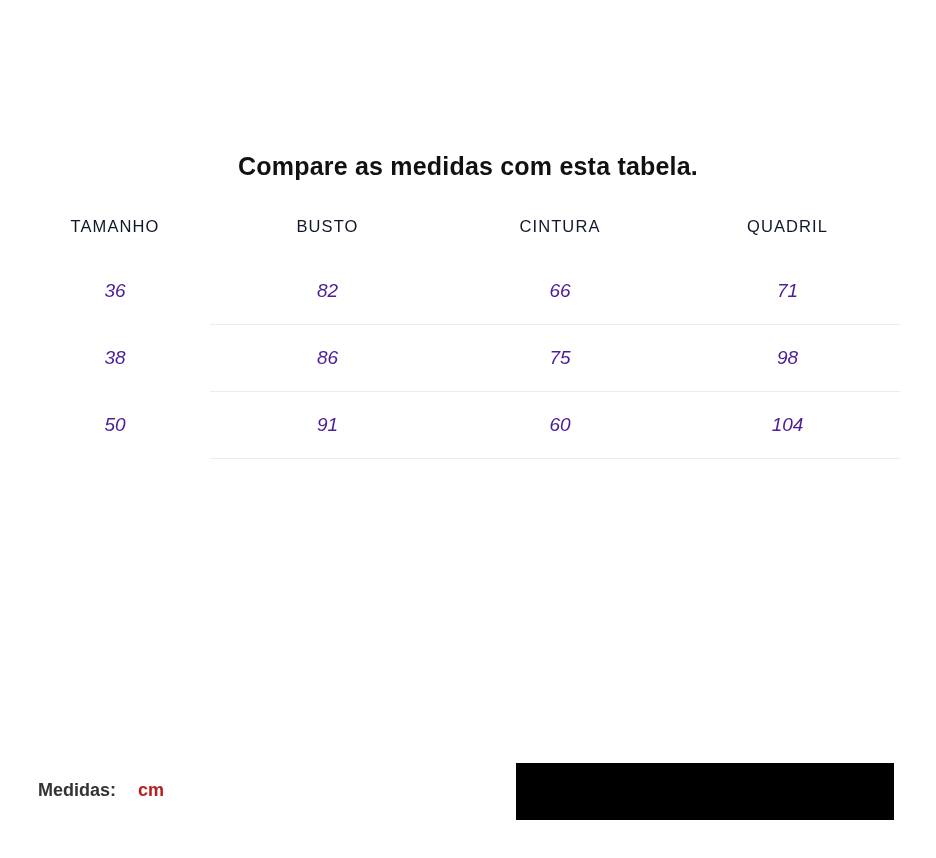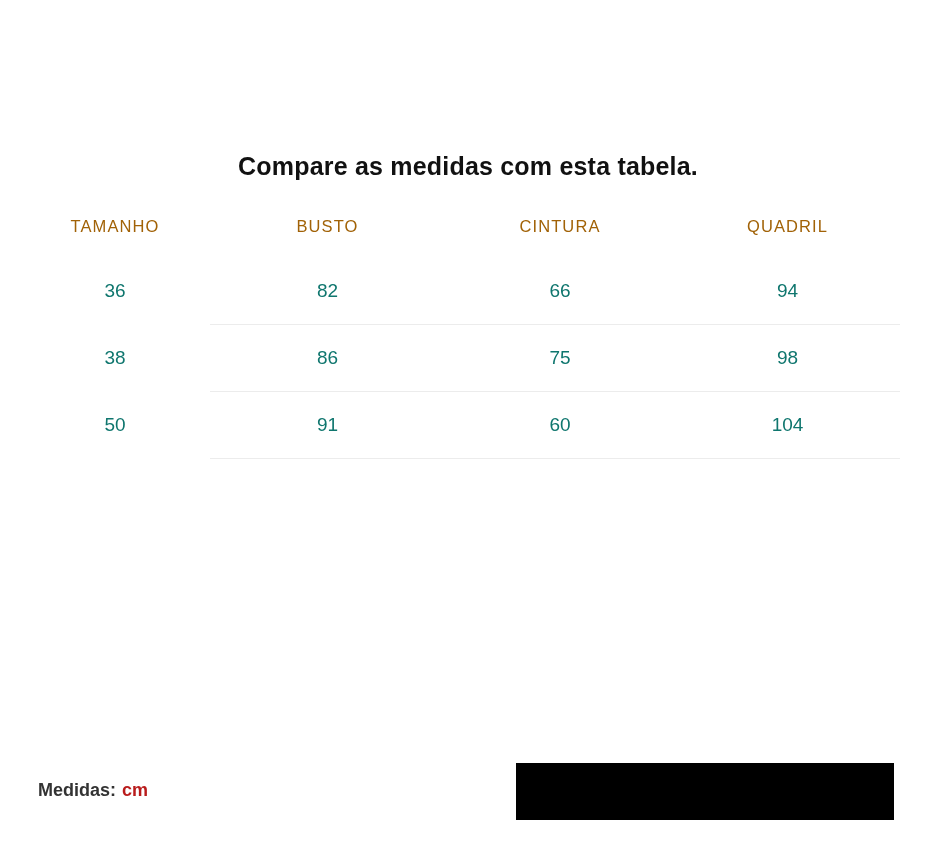--- a/index.html
+++ b/index.html
@@ -37,31 +37,32 @@
     position: absolute;
     top: 205px;
     left: 20px;
     width: 880px;
     border-collapse: collapse;
     table-layout: fixed;
   }
   .size-table th {
     font-size: 16.5px;
     font-weight: normal;
-    color: #a16207;
+    color: #0f172a;
     letter-spacing: 1.1px;
     padding: 12px 0 22px 0;
     text-align: center;
   }
   .size-table td {
     font-size: 19px;
-    color: #0f766e;
+    color: #4c1d95;
     text-align: center;
     padding: 22px 0 22px 0;
     border-bottom: 1px solid #ececec;
+    font-style: italic;
   }
   .size-table tbody tr td:first-child {
     border-bottom: 1px solid transparent;
   }
   .size-table th:first-child,
   .size-table td:first-child {
     width: 190px;
     text-align: center;
   }
   .size-table th:nth-child(2),
@@ -75,21 +76,21 @@
   .size-table th:nth-child(4),
   .size-table td:nth-child(4) {
     width: 225px;
   }
   .units-row {
     position: absolute;
     left: 38px;
     top: 780px;
     display: flex;
     align-items: center;
-    gap: 6px;
+    gap: 22px;
   }
   .units-label {
     font-size: 18px;
     font-weight: bold;
     color: #333333;
   }
   .units-value {
     font-size: 18px;
     font-weight: bold;
     color: #b91c1c;
@@ -117,21 +118,21 @@
         <th>BUSTO</th>
         <th>CINTURA</th>
         <th>QUADRIL</th>
       </tr>
     </thead>
     <tbody>
       <tr>
         <td>36</td>
         <td>82</td>
         <td>66</td>
-        <td>94</td>
+        <td>71</td>
       </tr>
       <tr>
         <td>38</td>
         <td>86</td>
         <td>75</td>
         <td>98</td>
       </tr>
       <tr>
         <td>50</td>
         <td>91</td>

